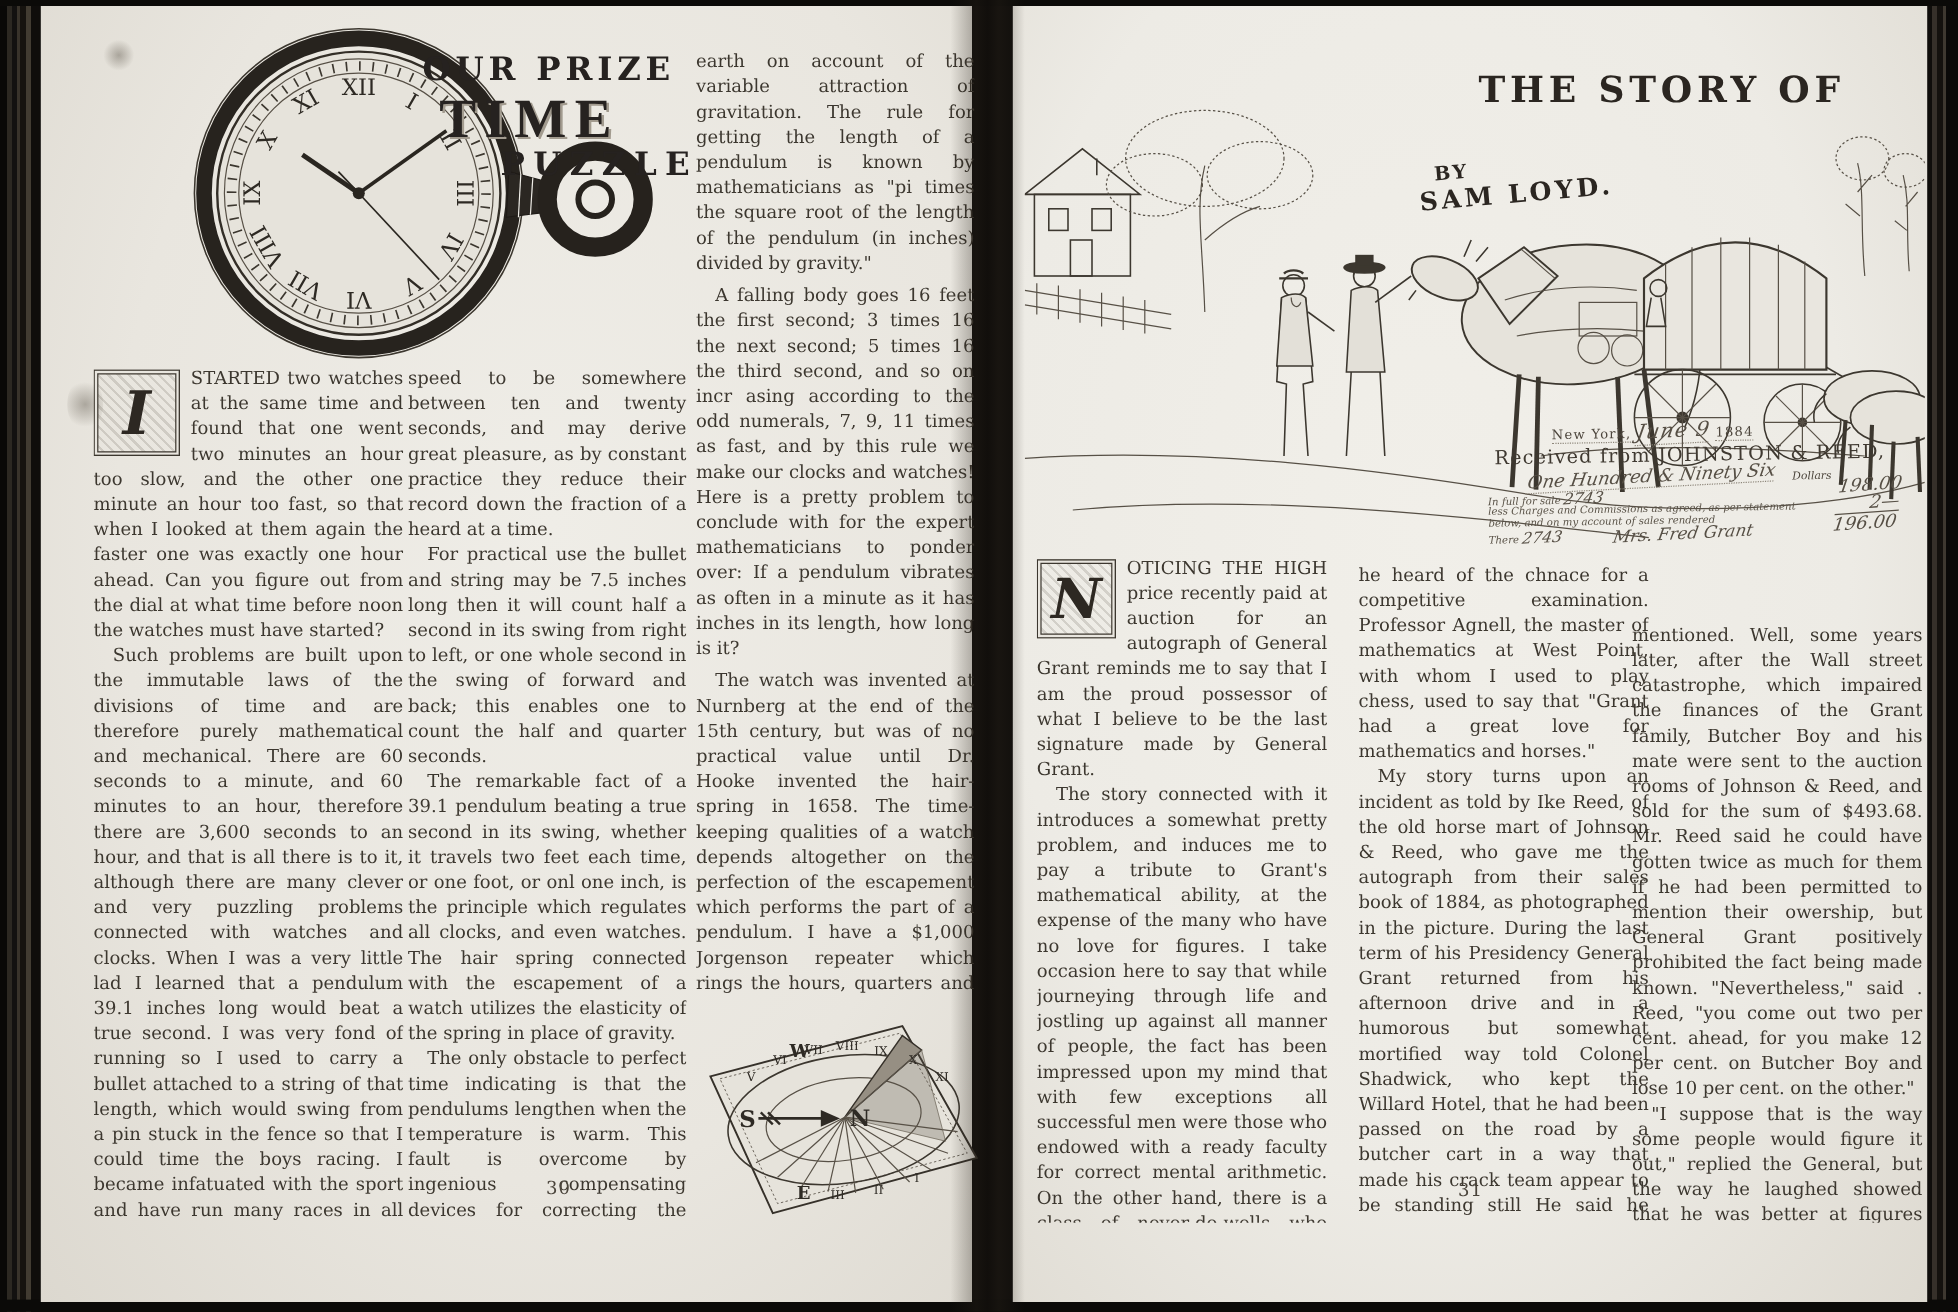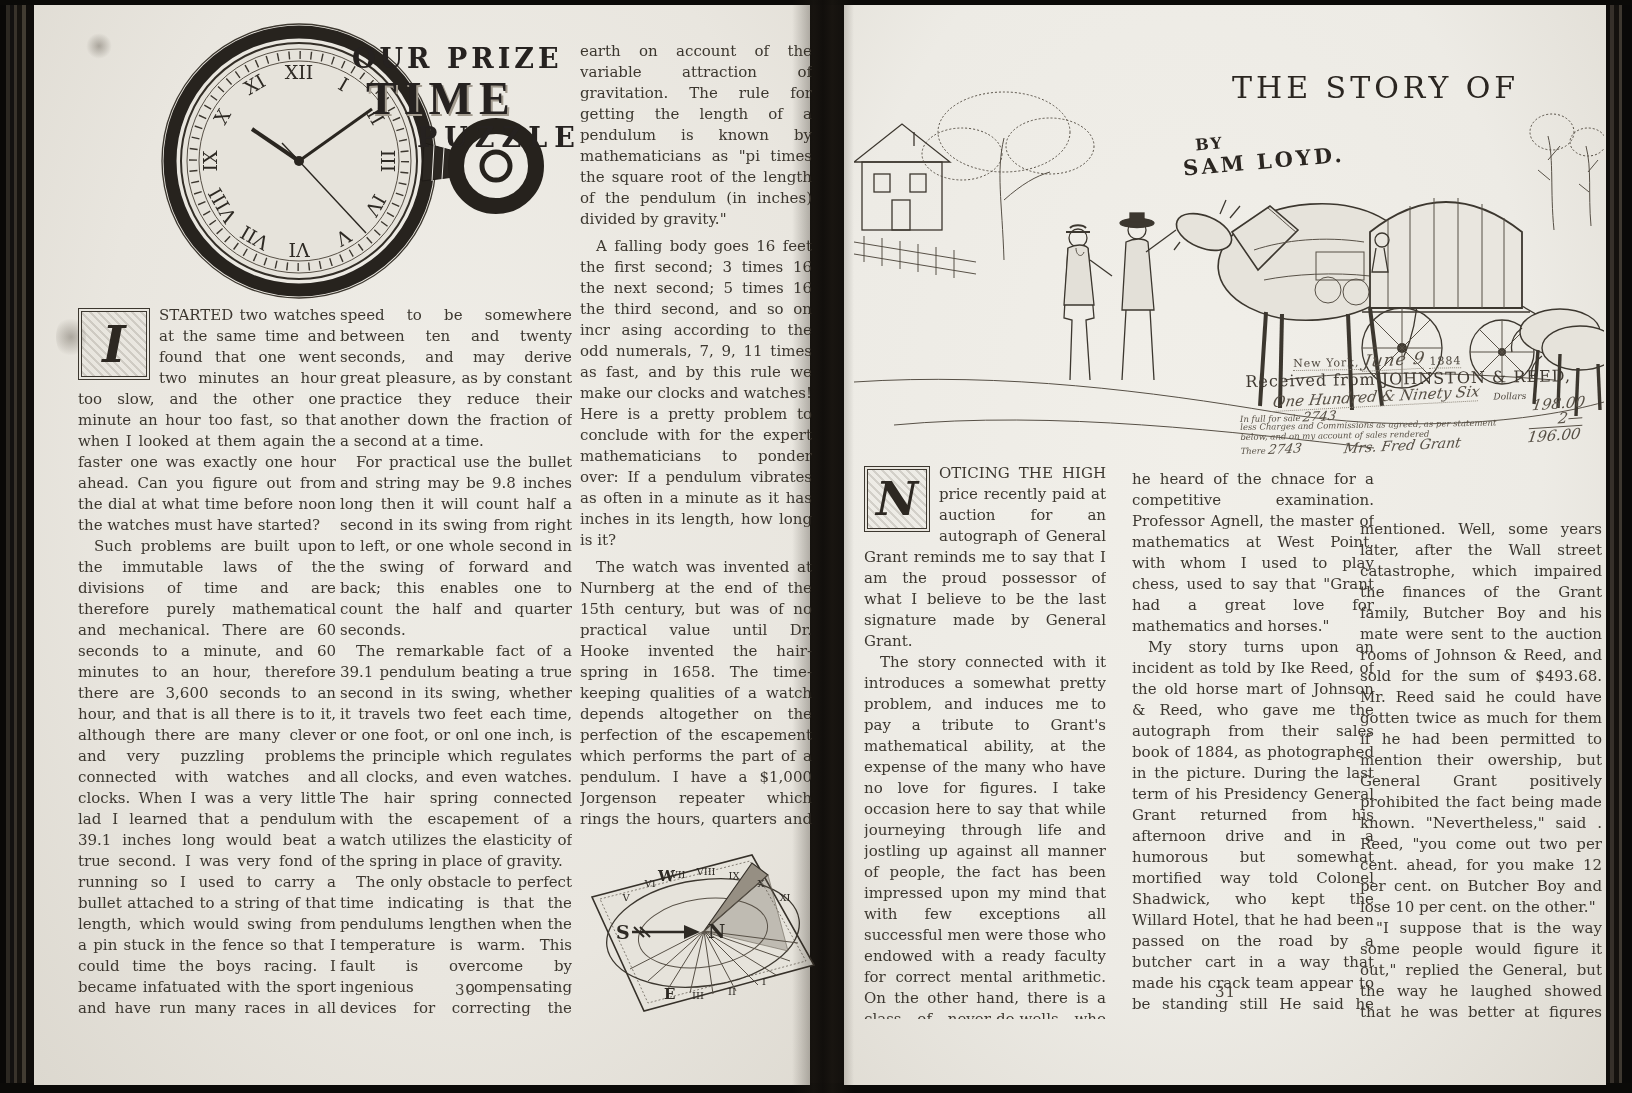--- a/index.html
+++ b/index.html
@@ -46,21 +46,21 @@
   }
   .dropcap.small{width:66px;height:66px;font-size:46px;}
   .pageno{position:absolute;font-size:15px;letter-spacing:1px;color:var(--ink-soft);width:80px;text-align:right;}
   
   .lp-title{position:absolute;left:318px;top:40px;width:240px;color:#262220;line-height:1;}
   .lp-title .t1{font-size:27px;font-weight:bold;letter-spacing:4px;}
   .lp-title .t2{font-size:46px;font-weight:bold;letter-spacing:7px;margin:4px 0 2px 14px;text-shadow:2px 2px 0 #a29b8f;font-family:Liberation Serif, serif;}
   .lp-title .t3{font-size:27px;font-weight:bold;letter-spacing:7px;margin-left:65px;}
   
   .rp-title{position:absolute;color:#2b2621;line-height:1;}
-  .rp-t1{left:388px;top:68px;font-size:30px;font-weight:normal;letter-spacing:4px;}
+  .rp-t1{left:388px;top:56px;font-size:30px;font-weight:bold;letter-spacing:4px;}
   .rp-t2{left:444px;top:98px;font-size:31px;font-weight:bold;letter-spacing:3px;}
   .rp-by{left:352px;top:126px;font-size:16px;font-weight:bold;letter-spacing:2px;transform:rotate(-5deg);}
   .rp-by .by2{font-size:21px;margin-top:3px;margin-left:-14px;letter-spacing:3px;}
   
   .receipt{position:absolute;left:396px;top:344px;width:346px;height:134px;transform:rotate(-1deg);color:#4d463d;z-index:4;}
   .receipt>div{position:absolute;white-space:nowrap;}
   .r-script{font-style:italic;color:#564f45;display:inline-block;transform:skewX(-12deg) rotate(-2deg);}
   .r-dots{border-bottom:1px dotted #8d867a;}
   .r-row1{top:0;left:54px;font-size:11px;letter-spacing:1px;}
   .r-row1 .r-script{font-size:17px;}
@@ -140,22 +140,22 @@
       <div class="t3">PUZZLE</div>
     </div>
 
     <div class="col" style="left:44px;top:300px;width:258px;height:714px;">
       <p><span class="dropcap">I</span><span>STARTED two watches at the same time and found that one went two minutes an hour too slow, and the other one minute an hour too fast, so that when I looked at them again the faster one was exactly one hour ahead.  Can you figure out from the dial at what time before noon the watches must have started?</span></p>
       <p class="ind">Such problems are built upon the immutable laws of the divisions of time and are therefore purely mathematical and mechanical.  There are 60 seconds to a minute, and 60 minutes to an hour, therefore there are 3,600 seconds to an hour, and that is all there is to it, although there are many clever and very puzzling problems connected with watches and clocks.  When I was a very little lad I learned that a pendulum 39.1 inches long would beat a true second.  I was very fond of running so I used to carry a bullet attached to a string of that length, which would swing from a pin stuck in the fence so that I could time the boys racing.  I became infatuated with the sport and have run many races in all quarters of the globe and in innumerable cases can thank the early trai in of my legs for saving my skin, and at times my life.</p>
 
     </div>
 
     <div class="col" style="left:306px;top:300px;width:232px;height:714px;">
-      <p>speed to be somewhere between ten and twenty seconds, and may derive great pleasure, as by constant practice they reduce their another down the fraction of a second at a time.</p>
-      <p class="ind">For practical use the bullet and string may be 9.8 inches long then it will count half a second in its swing from right to left, or one whole second in the swing of forward and back; this enables one to count the half and quarter seconds.</p>
+      <p>speed to be somewhere between ten and twenty seconds, and may derive great pleasure, as by constant practice they reduce their record down the fraction of a heard at a time.</p>
+      <p class="ind">For practical use the bullet and string may be 7.5 inches long then it will count half a second in its swing from right to left, or one whole second in the swing of forward and back; this enables one to count the half and quarter seconds.</p>
       <p class="ind">The remarkable fact of a 39.1 pendulum beating a true second in its swing, whether it travels two feet each time, or one foot, or onl one inch, is the principle which regulates all clocks, and even watches.  The hair spring connected with the escapement of a watch utilizes the elasticity of the spring in place of gravity.</p>
       <p class="ind">The only obstacle to perfect time indicating is that the pendulums lengthen when the temperature is warm.  This fault is overcome by ingenious compensating devices for correcting the length of the pendulum by the use of two metals of different expansive power.</p>
 
     </div>
 
     <div class="col" style="left:546px;top:36px;width:232px;height:792px;">
       <p>earth on account of the variable attraction of gravitation.  The rule for getting the length of a pendulum is known by mathematicians as "pi times the square root of the length of the pendulum (in inches) divided by gravity."</p>
       <p class="ind sp">A falling body goes 16 feet the first second; 3 times 16 the next second; 5 times 16 the third second, and so on incr asing according to the odd numerals, 7, 9, 11 times as fast, and by this rule we make our clocks and watches!  Here is a pretty problem to conclude with for the expert mathematicians to ponder over:  If a pendulum vibrates as often in a minute as it has inches in its length, how long is it?</p>
       <p class="ind sp">The watch was invented at Nurnberg at the end of the 15th century, but was of no practical value until Dr. Hooke invented the hair-spring in 1658.  The time-keeping qualities of a watch depends altogether on the perfection of the escapement which performs the part of a pendulum.  I have a $1,000 Jorgenson repeater which rings the hours, quarters and minutes; times the horses and does all sorts of stunts.  The manufacturer of an American watch presented me with a time-piece and asked me to keep a careful tally on the two watches for three months; I did so, and cheerfully give credit to the American product which beat the other out by one minute and ten seconds.  To show my sporting blood, I offer to put up that watch against the best chronometer in the world, the one which keeps the best time for three months to take both watches.  As a boy I remember reading about the days when they depended upon hour glasses and sun-dials, so I constructed a sun-dial which kept perfect time.  Here is a pattern for the clever lads to follow after, which calls for no particular directions: Just paint the dial, as shown, upon a piece of board; let the pointer run up about at an angle of 45 degrees; set the dial very level with 12 pointing exactly north and the shadow indicates the hour.  In the sketch it is pointing to half past one.</p>
     </div>

